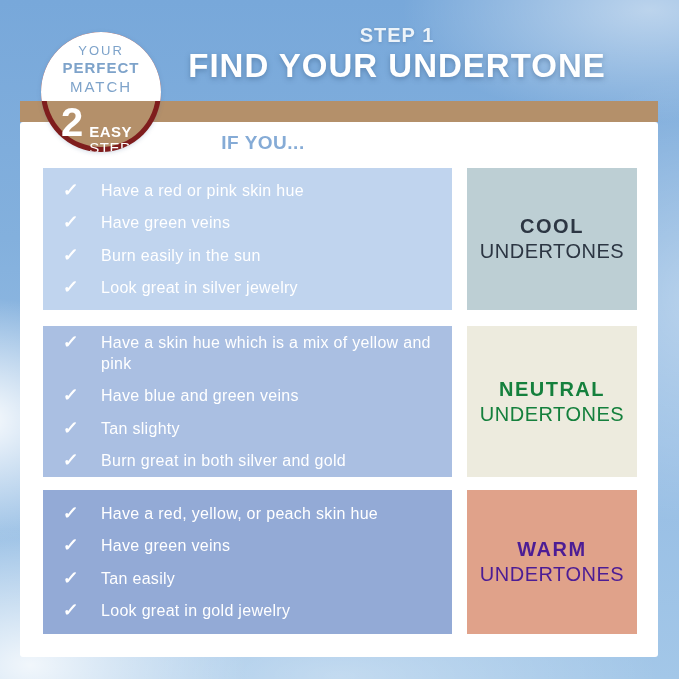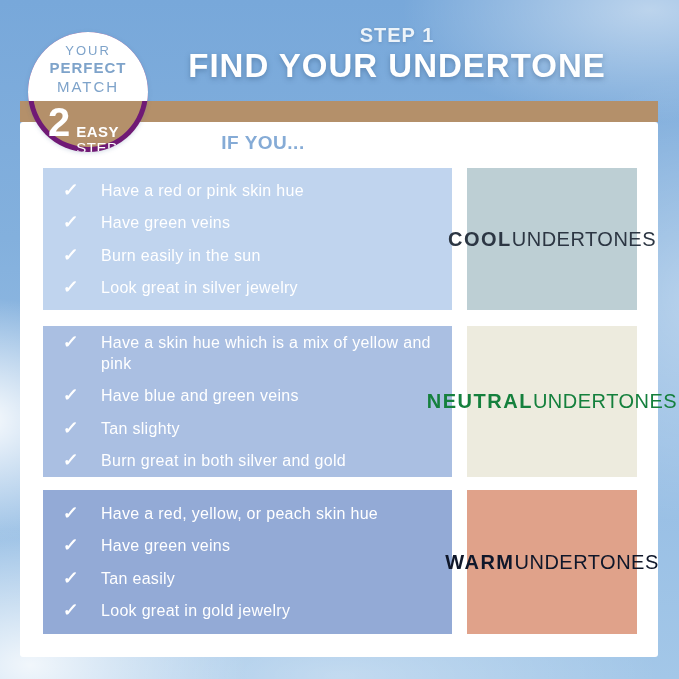--- a/index.html
+++ b/index.html
@@ -32,22 +32,22 @@
     font-size:33px;font-weight:bold;letter-spacing:1px;color:#ffffff;
     text-shadow:0 2px 5px rgba(60,95,135,.5);
   }
 
   
   .tan-bar{position:absolute;left:20px;top:101px;width:638px;height:21px;}
   .card{position:absolute;left:20px;top:122px;width:638px;height:535px;background:#ffffff;border-radius:3px;}
 
   
   .badge{
-    position:absolute;left:28px;top:32px;width:120px;height:120px;border-radius:50%;
-    background:#701a75;overflow:hidden;box-shadow:0 1px 4px rgba(80,110,150,.25);
+    position:absolute;left:41px;top:32px;width:120px;height:120px;border-radius:50%;
+    background:#7f1d1d;overflow:hidden;box-shadow:0 1px 4px rgba(80,110,150,.25);
   }
   .badge-tan{position:absolute;left:5px;top:5px;width:110px;height:110px;border-radius:50%;}
   .badge-top-cover{position:absolute;left:0;top:0;width:120px;height:69px;background:#ffffff;}
   .badge-top-text{position:absolute;left:0;top:11px;width:120px;text-align:center;line-height:1.25;}
   .badge-l1{font-size:13px;letter-spacing:2px;}
   .badge-l2{font-size:15px;font-weight:bold;letter-spacing:1px;}
   .badge-l3{font-size:15px;letter-spacing:2px;}
   .badge-steps{
     position:absolute;left:0;top:69px;width:120px;height:46px;
     display:flex;align-items:center;justify-content:center;color:#ffffff;
@@ -74,21 +74,21 @@
   .item{display:flex;align-items:flex-start;}
   .check{
     flex:0 0 22px;margin-right:16px;font-weight:bold;font-size:18px;line-height:1.15;
     transform:skewX(-6deg);
   }
   .item-text{font-size:16px;line-height:1.32;letter-spacing:.3px;max-width:330px;}
 
   
   .result-box{
     position:absolute;left:467px;width:170px;
-    display:flex;flex-direction:row;align-items:center;justify-content:center;
+    display:flex;flex-direction:column;align-items:center;justify-content:center;
     text-align:center;line-height:1.25;
   }
   .result-box.r1{top:168px;height:142px;}
   .result-box.r2{top:326px;height:151px;}
   .result-box.r3{top:490px;height:144px;}
   .result-word{font-size:20px;font-weight:bold;letter-spacing:1.5px;}
   .result-label{font-size:20px;letter-spacing:.5px;}
 </style>
 </head>
 <body>
@@ -182,18 +182,18 @@
     </div>
     <div class="item">
       <span class="check">✓</span>
       <span class="item-text">Tan easily</span>
     </div>
     <div class="item">
       <span class="check">✓</span>
       <span class="item-text">Look great in gold jewelry</span>
     </div>
   </div>
-  <div class="result-box r3" style="background-color: rgb(224, 162, 138); color: #0f172a;">
+  <div class="result-box r3" style="background-color: rgb(224, 162, 138); color: #4c1d95;">
     <div class="result-word">WARM</div>
     <div class="result-label">UNDERTONES</div>
   </div>
 
 </div>
 
 </body></html>

